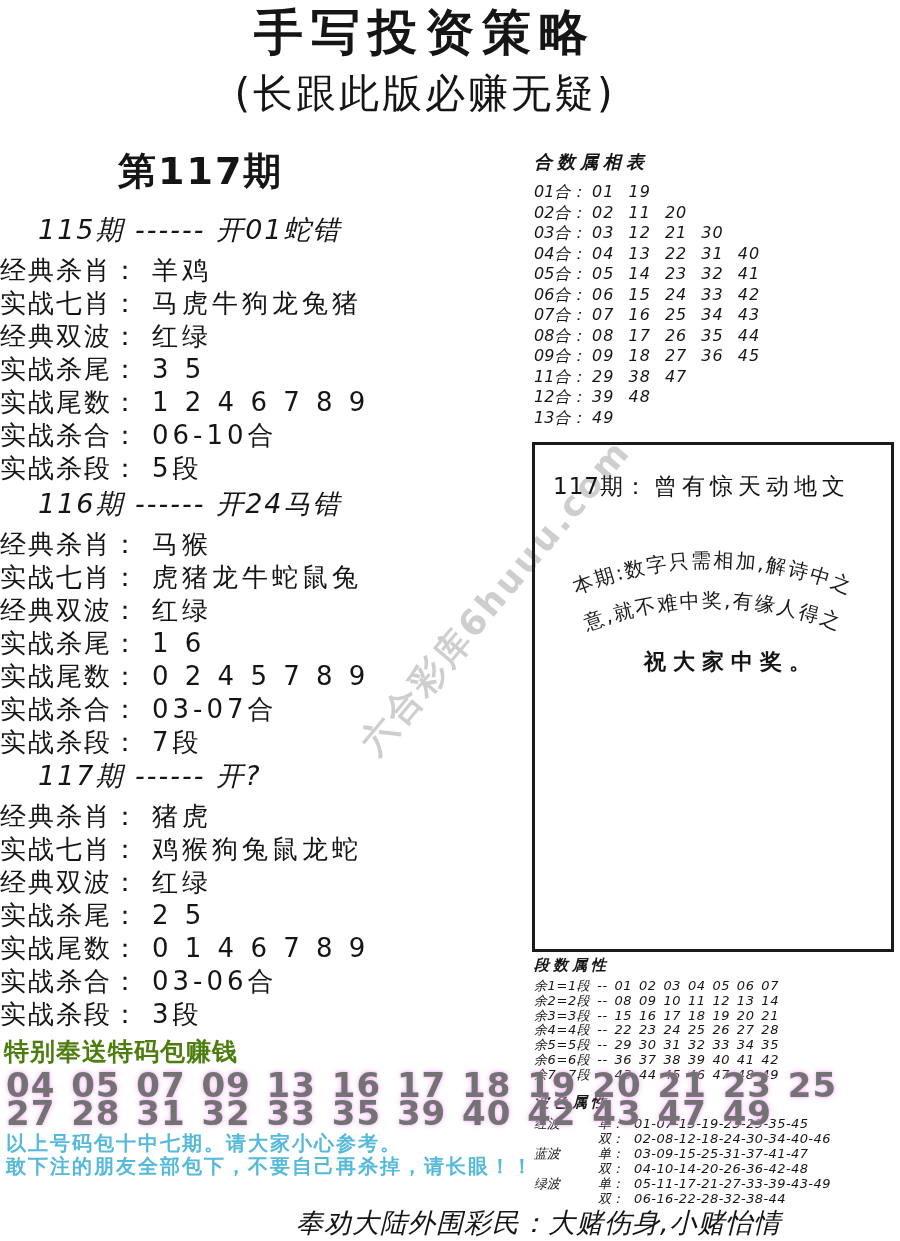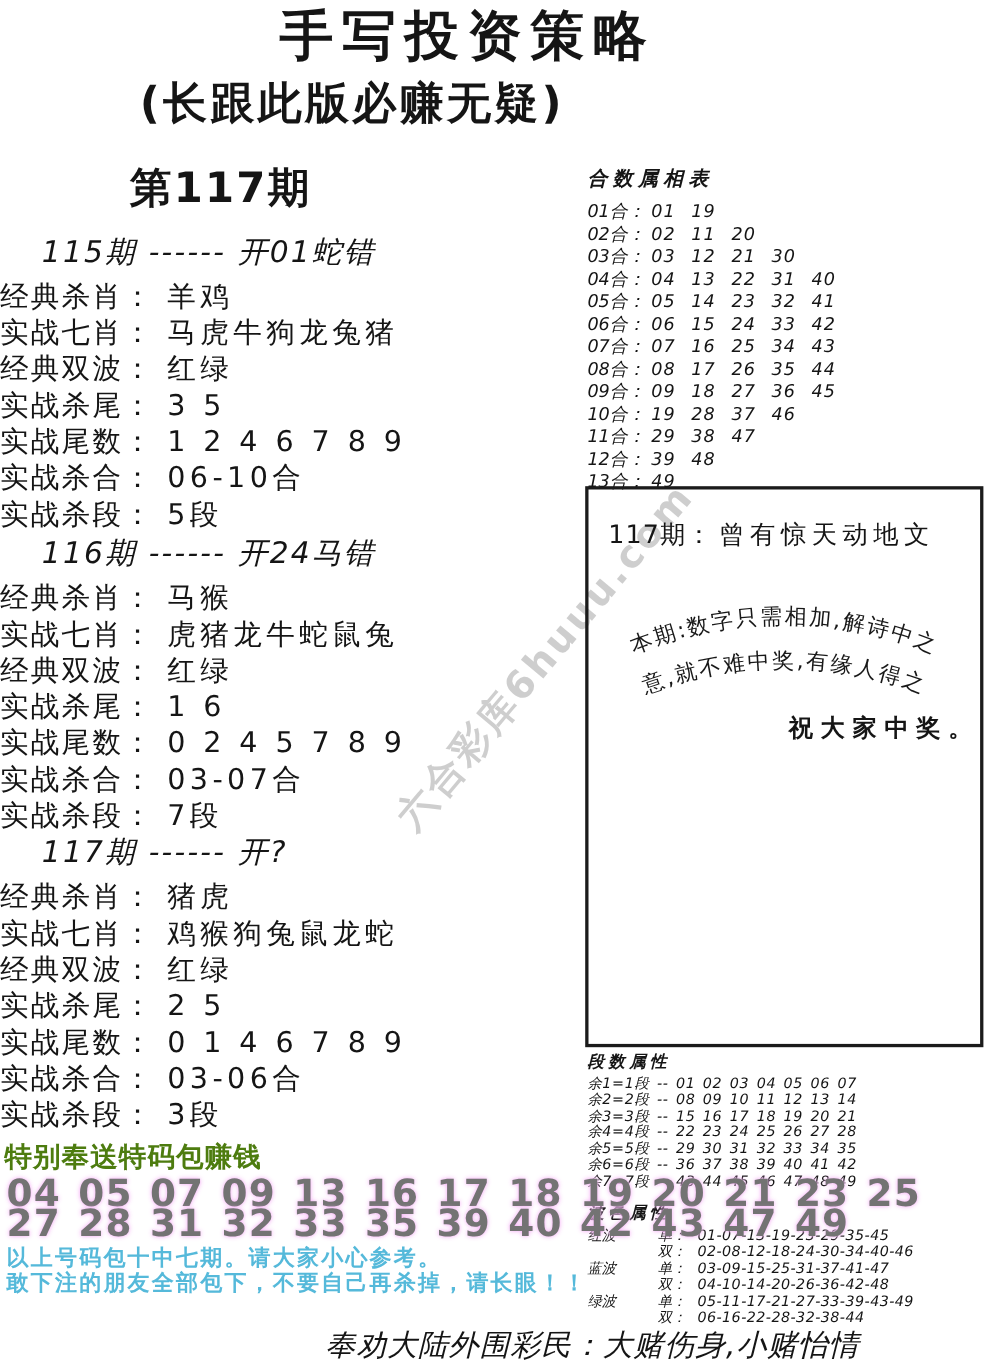--- a/index.html
+++ b/index.html
@@ -9,22 +9,22 @@
     background:#ffffff; color:#151515; overflow:hidden;
     font-family:"DejaVu Sans", sans-serif;
   }
 
   
   .main-title {
     position:absolute; top:0px; left:165px; width:520px;
     text-align:center; font-size:49px; font-weight:bold; letter-spacing:8px;
   }
   .sub-title {
-    position:absolute; top:66px; left:127px; width:560px;
-    text-align:left; font-size:40px; font-weight:700; letter-spacing:3px;
+    position:absolute; top:66px; left:145px; width:560px;
+    text-align:center; font-size:40px; font-weight:400; letter-spacing:3px;
   }
   .issue-heading {
     position:absolute; top:146px; left:118px;
     font-size:38px; font-weight:bold; letter-spacing:2px;
   }
 
   
   .period-block { position:absolute; left:0; width:525px; }
   .pb-115 { top:210px; }
   .pb-116 { top:484px; }
@@ -72,21 +72,21 @@
   
   .tip-box {
     position:absolute; left:532px; top:442px; width:362px; height:510px;
     border:3px solid #1b1b1b; background:transparent;
   }
   .box-header { position:absolute; top:26px; left:18px; font-size:23px; white-space:nowrap; }
   .box-header .bh-label { letter-spacing:1px; }
   .box-header .bh-text { letter-spacing:5px; margin-left:6px; }
   .arc-svg { position:absolute; top:62px; left:0; }
   .wish-text {
-    position:absolute; top:202px; left:0; width:100%; text-align:right;
+    position:absolute; top:202px; left:0; width:100%; text-align:center;
     padding-left:36px; font-size:22px; font-weight:600; letter-spacing:7px;
   }
 
   
   .duanshu { position:absolute; left:534px; top:956px; }
   .duanshu .tbl-title { font-size:15px; font-weight:bold; letter-spacing:4px; font-style:italic; margin-bottom:4px; }
   .duan-row { font-size:13px; font-style:italic; line-height:14.8px; letter-spacing:0.6px; word-spacing:2px; }
 
   
   .bose { position:absolute; left:534px; top:1093px; }
@@ -241,24 +241,20 @@
         <span class="hz-label">07合：</span>
         <span class="hz-nums">07 16 25 34 43</span>
       </div>
     <div class="hezhu-row">
         <span class="hz-label">08合：</span>
         <span class="hz-nums">08 17 26 35 44</span>
       </div>
     <div class="hezhu-row">
         <span class="hz-label">09合：</span>
         <span class="hz-nums">09 18 27 36 45</span>
-      </div>
-    <div class="hezhu-row">
-        <span class="hz-label">10合：</span>
-        <span class="hz-nums">19 28 37 46</span>
       </div>
     <div class="hezhu-row">
         <span class="hz-label">11合：</span>
         <span class="hz-nums">29 38 47</span>
       </div>
     <div class="hezhu-row">
         <span class="hz-label">12合：</span>
         <span class="hz-nums">39 48</span>
       </div>
     <div class="hezhu-row">

